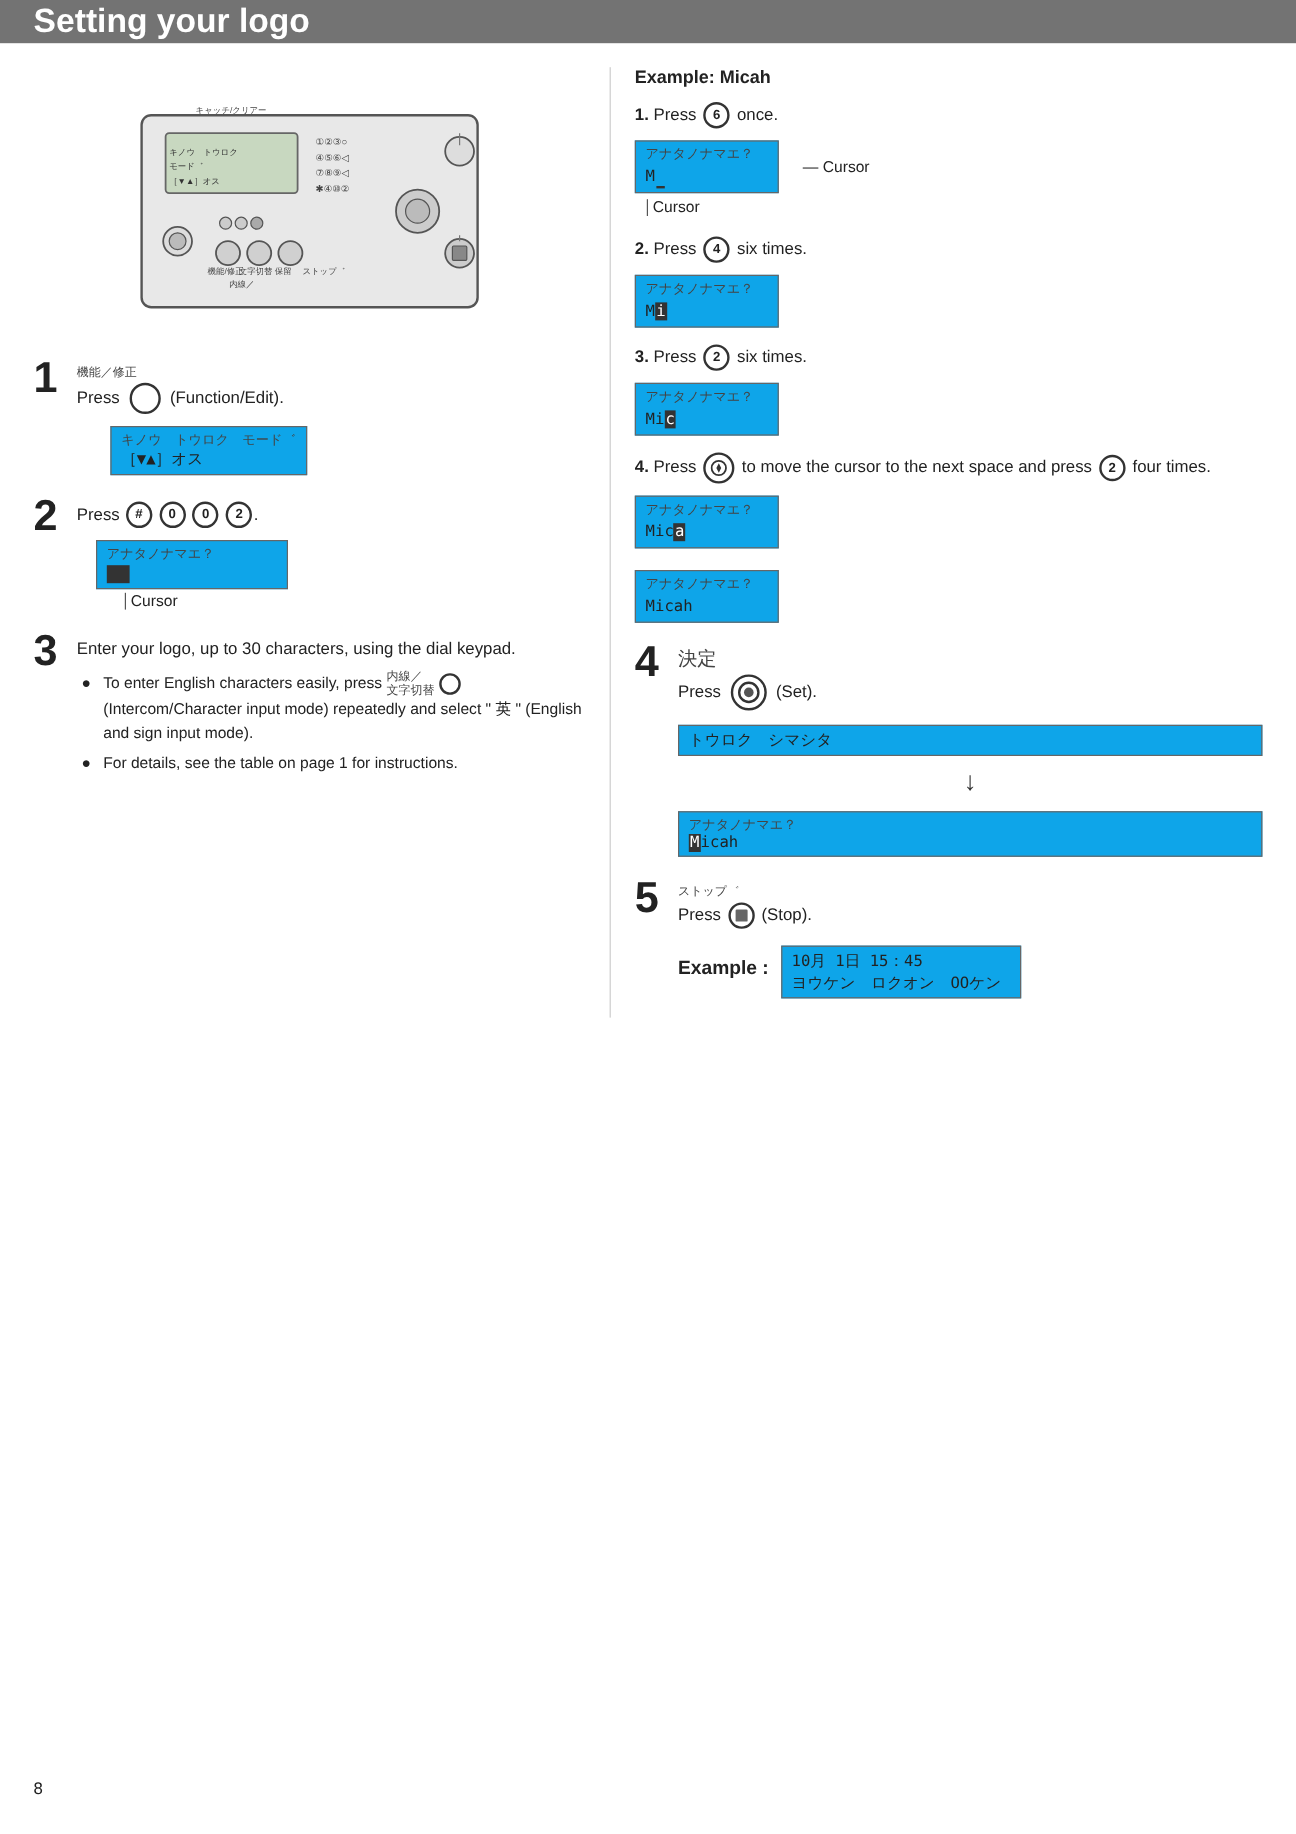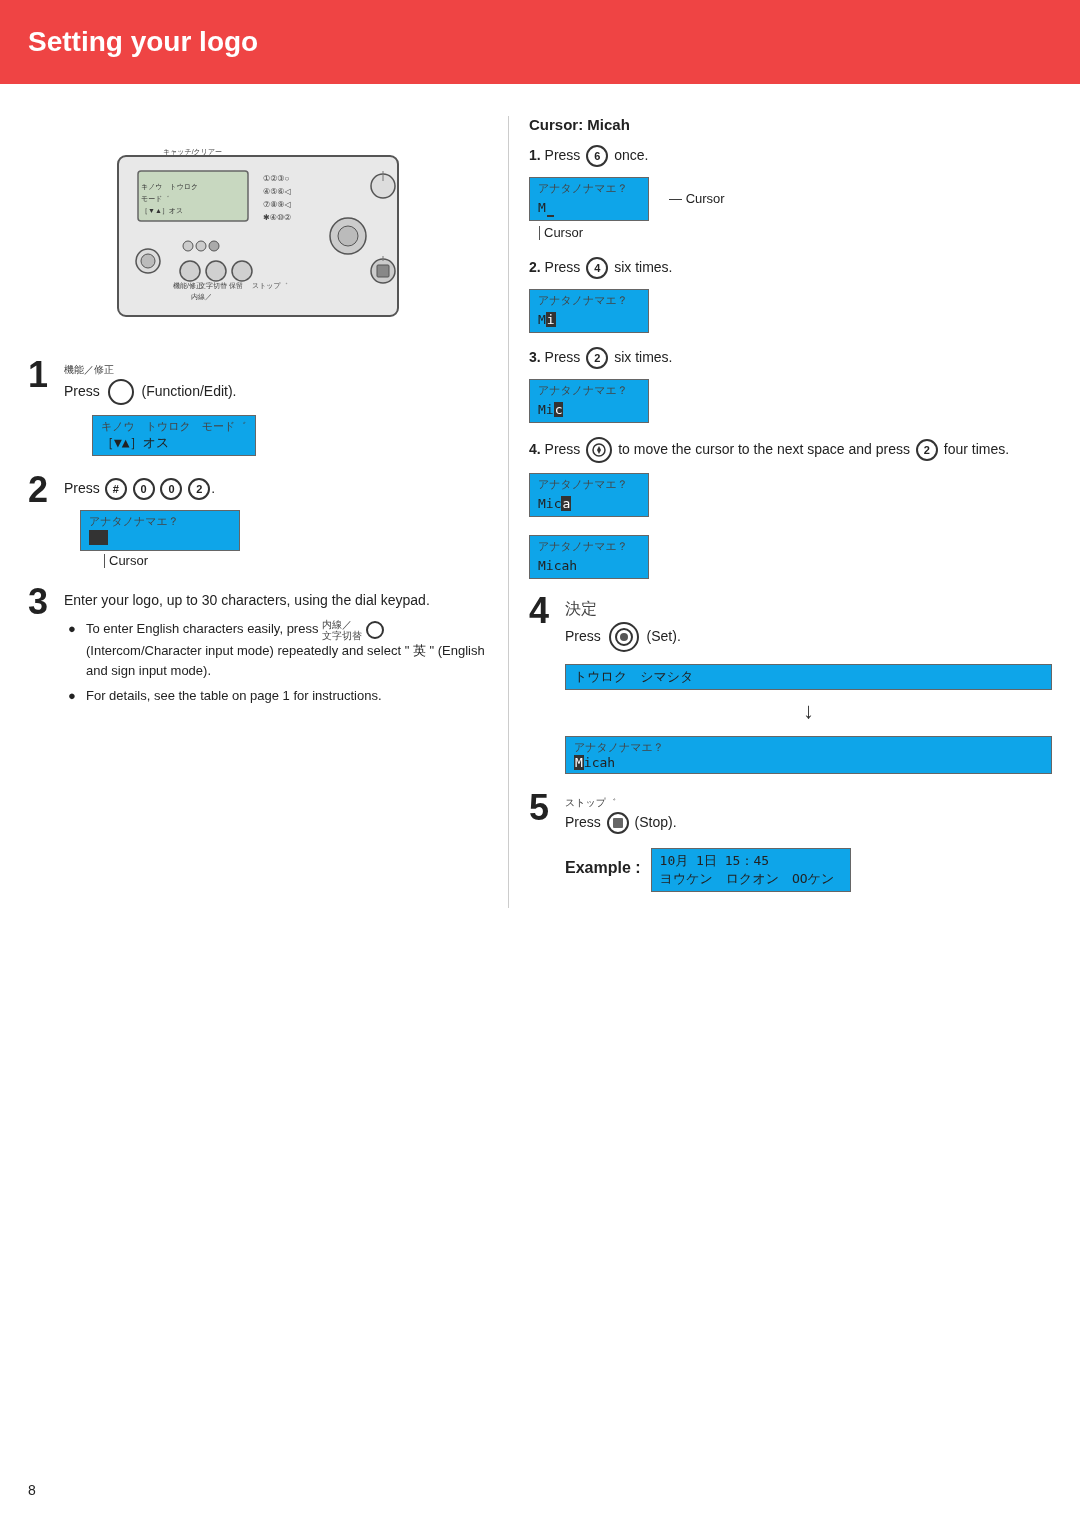--- a/index.html
+++ b/index.html
@@ -6,26 +6,26 @@
     body {
       width: 1080px;
       min-height: 1528px;
       background: #fff;
       font-family: Arial, sans-serif;
       font-size: 14px;
       color: #222;
       position: relative;
     }
     .page-header {
-      background: #ef4444;
+      background: #737373;
       color: #fff;
-      padding: 26px 28px;
+      padding: 2px 28px;
       font-size: 28px;
       font-weight: bold;
-      margin-bottom: 12px;
+      margin-bottom: 0;
     }
     .content-area {
       display: flex;
       padding: 20px 28px 20px 28px;
       gap: 20px;
     }
     .left-column {
       width: 460px;
       flex-shrink: 0;
     }
@@ -311,21 +311,21 @@
             <span class="bullet-dot">●</span>
             <span>For details, see the table on page 1 for instructions.</span>
           </div>
         </div>
       </div>
     </div>
   </div>
 
   <div class="right-column">
 
-    <div class="example-title">Cursor: Micah</div>
+    <div class="example-title">Example: Micah</div>
 
     <div class="right-step">
       <p>
         <strong>1.</strong>
         <span>Press</span>
         <span class="inline-btn">6</span>
         <span>once.</span>
       </p>
       <div style="margin-top:6px; display:flex; align-items:flex-start; gap:20px;">
         <div>

